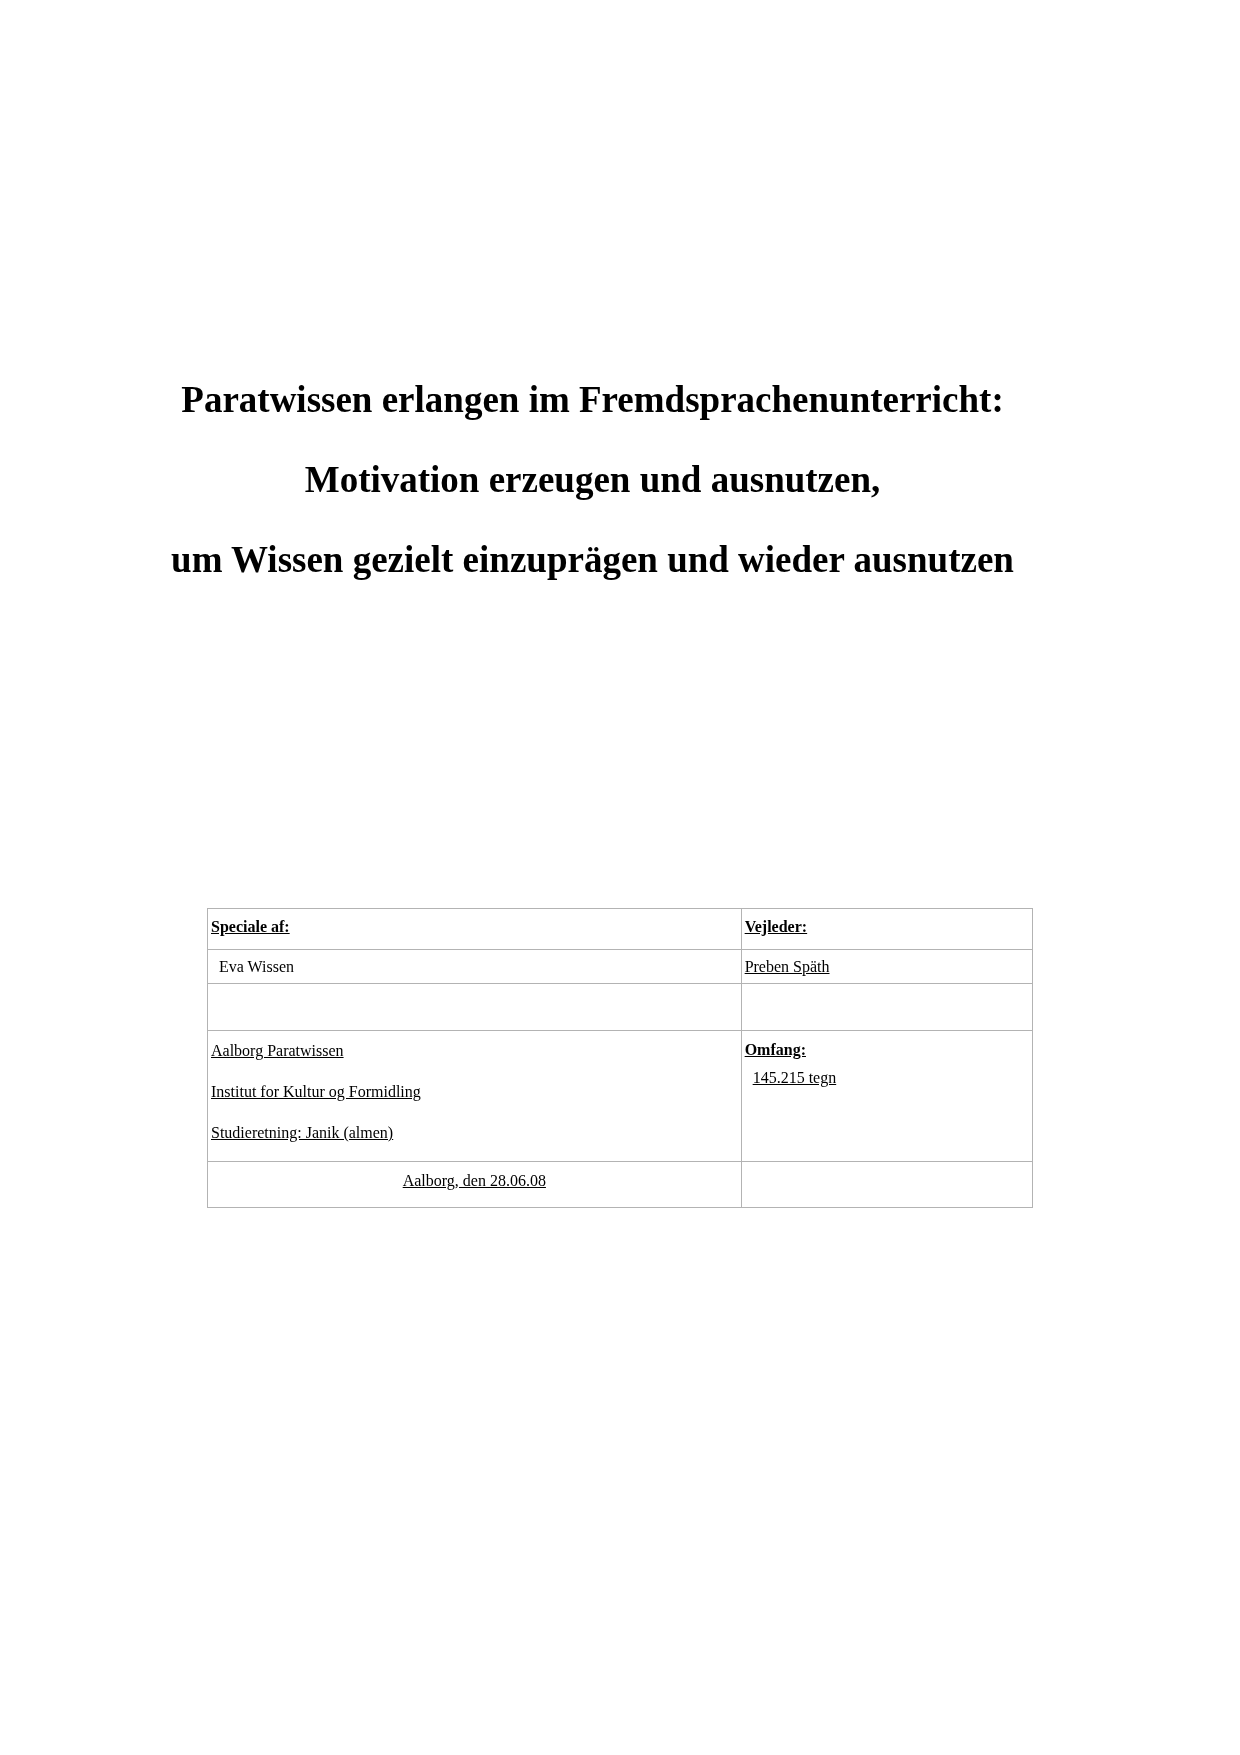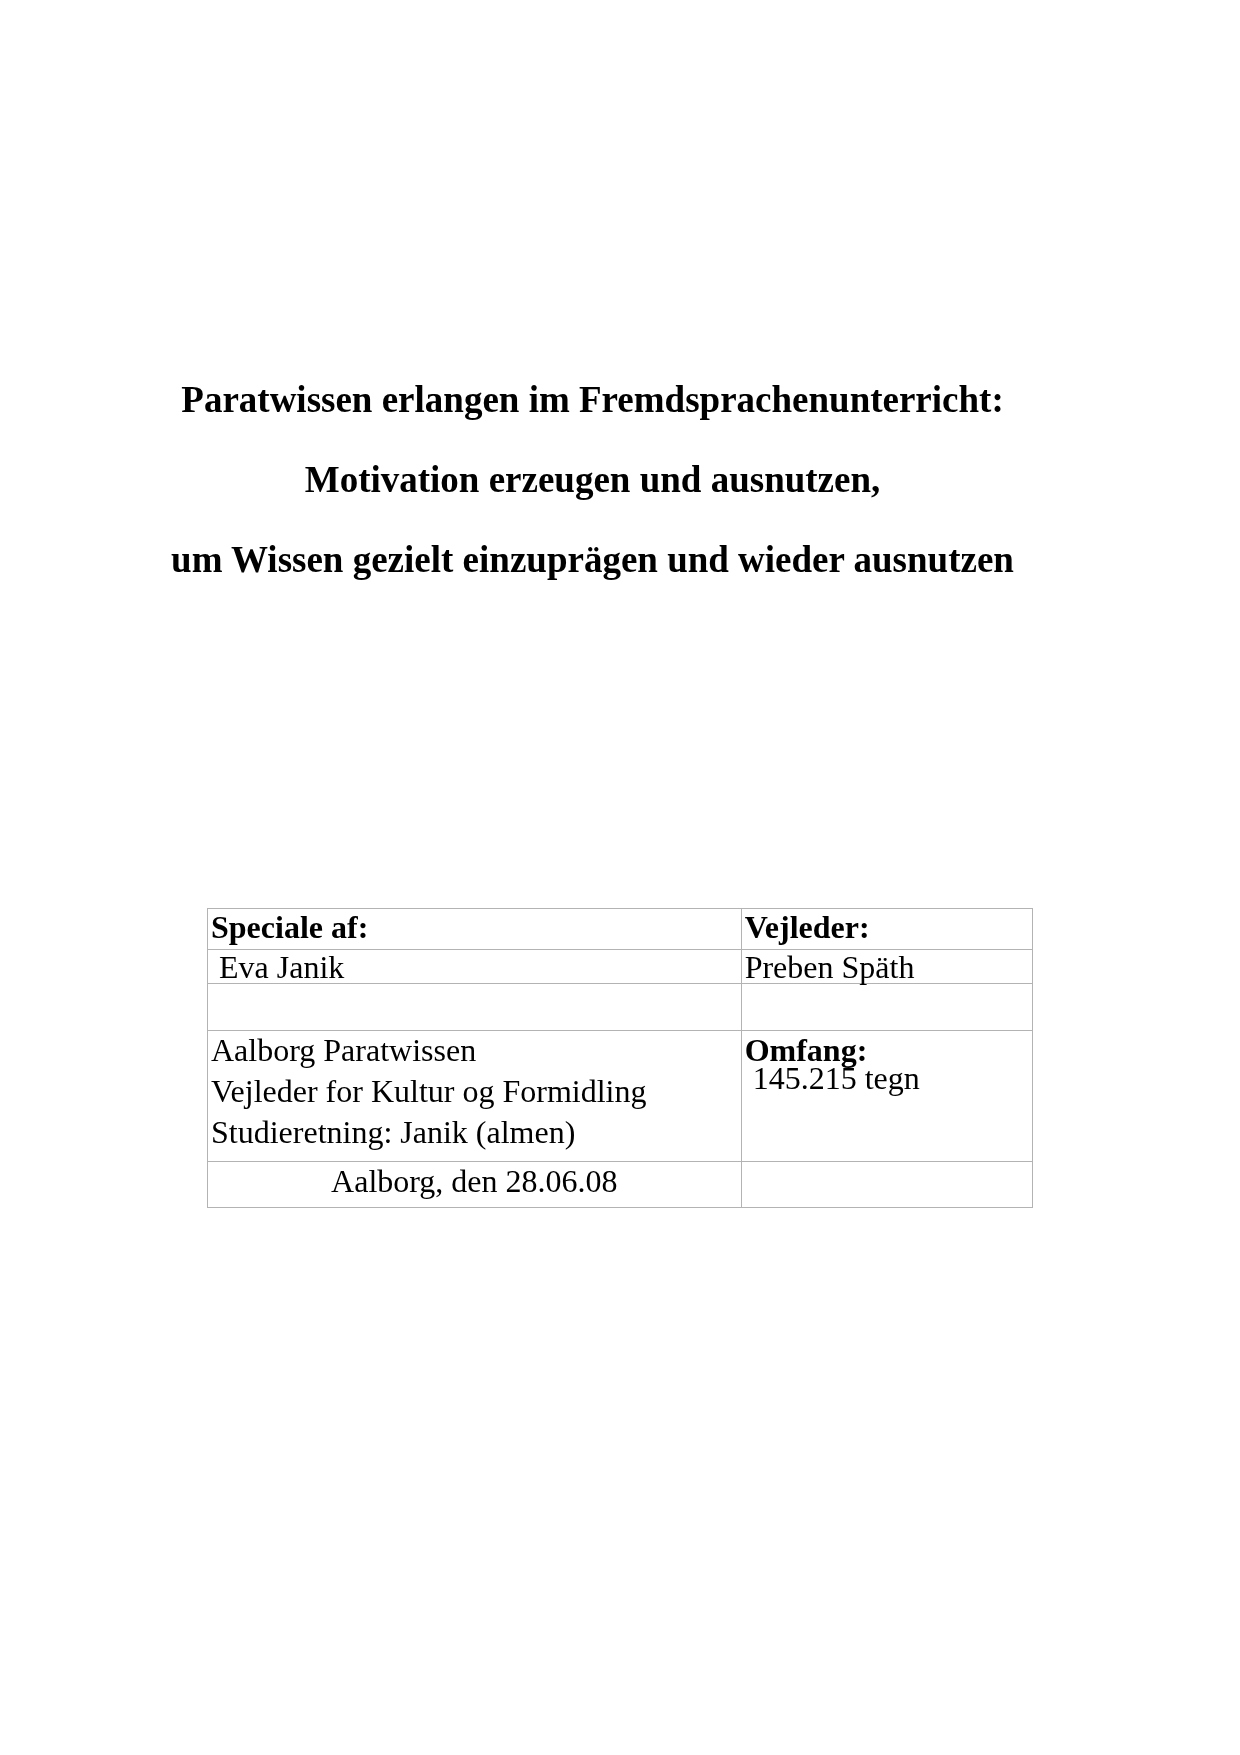--- a/index.html
+++ b/index.html
@@ -4,21 +4,21 @@
 <style>
   html, body { margin: 0; padding: 0; background: #ffffff; }
   body { width: 1240px; height: 1755px; position: relative; overflow: hidden;
          font-family: "Liberation Serif", "DejaVu Serif", serif; color: #000; }
   .title-block { position: absolute; left: 0; width: 1240px; top: 380px; text-align: center; }
   .title-line { font-weight: bold; font-size: 37px; line-height: 40px; margin: 0; position: absolute; left: 0; width: 1185px; }
   .t1 { top: 0px; }
   .t2 { top: 80px; }
   .t3 { top: 160px; }
   table.info { position: absolute; left: 207px; top: 908px; width: 826px; border-collapse: collapse; }
-  table.info td { border: 1px solid #b3b3b3; vertical-align: top; padding: 0 3px; font-size: 32px; line-height: 28px; }
+  table.info td { border: 1px solid #b3b3b3; vertical-align: top; padding: 0 3px; font-size: 16px; line-height: 28px; text-decoration: underline; }
   td.c1 { width: 526px; }
   td.c2 { width: 284px; }
   tr.r1 td { height: 41px; padding-top: 4px; box-sizing: border-box; }
   tr.r2 td { height: 34px; padding-top: 3px; box-sizing: border-box; }
   tr.r3 td { height: 46px; }
   tr.r4 td { height: 131px; padding-top: 5px; box-sizing: border-box; }
   tr.r5 td { height: 46px; padding-top: 5px; box-sizing: border-box; text-align: center; }
   .bold { font-weight: bold; }
   .indent { padding-left: 8px; display: inline-block; }
   .line { display: block; }
@@ -33,31 +33,31 @@
   <p class="title-line t3">um Wissen gezielt einzuprägen und wieder ausnutzen</p>
 </div>
 
 <table class="info">
   <tbody>
       <tr class="r1">
     <td class="c1 bold">Speciale af:</td>
     <td class="c2 bold">Vejleder:</td>
   </tr>
   <tr class="r2">
-    <td class="c1"><span class="indent">Eva Janik</span></td>
+    <td class="c1"><span class="indent">Eva Wissen</span></td>
     <td class="c2">Preben Späth</td>
   </tr>
   <tr class="r3">
     <td class="c1"></td>
     <td class="c2"></td>
   </tr>
   <tr class="r4">
     <td class="c1">
       <span class="line">Aalborg Paratwissen</span>
-      <span class="line">Vejleder for Kultur og Formidling</span>
+      <span class="line">Institut for Kultur og Formidling</span>
       <span class="line">Studieretning: Janik (almen)</span>
     </td>
     <td class="c2">
       <span class="line bold">Omfang:</span>
       <span class="line indent">145.215 tegn</span>
     </td>
   </tr>
   <tr class="r5">
     <td class="c1">Aalborg, den 28.06.08</td>
     <td class="c2"></td>

